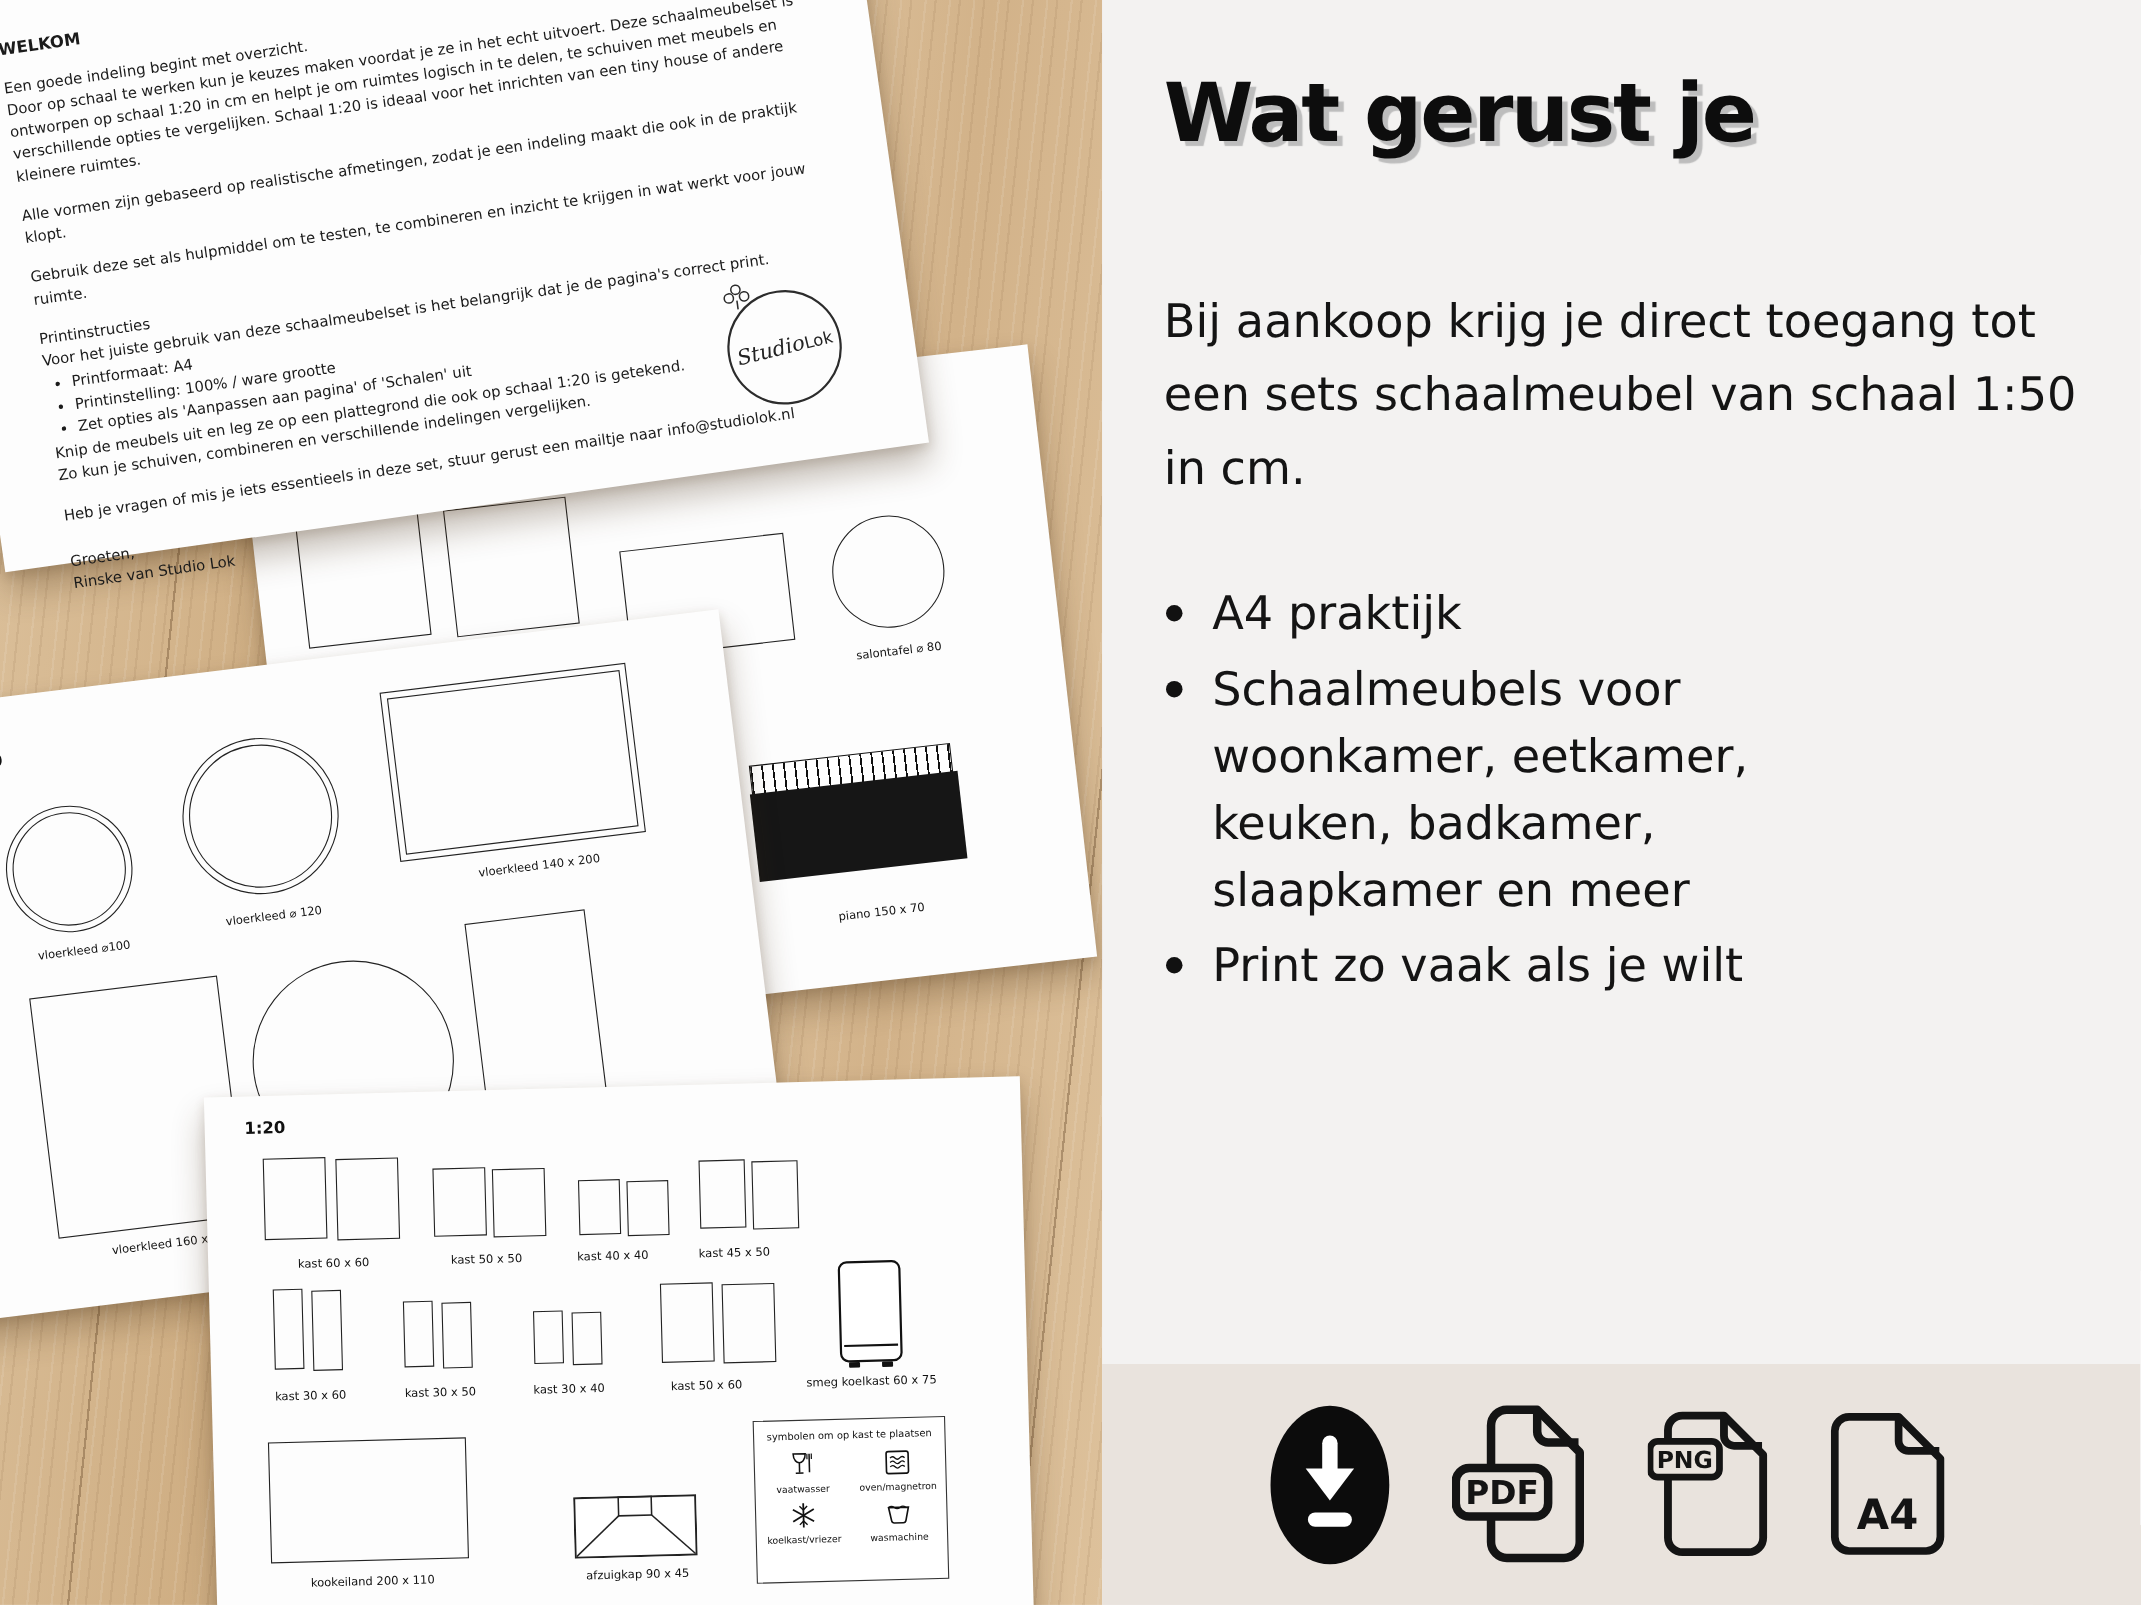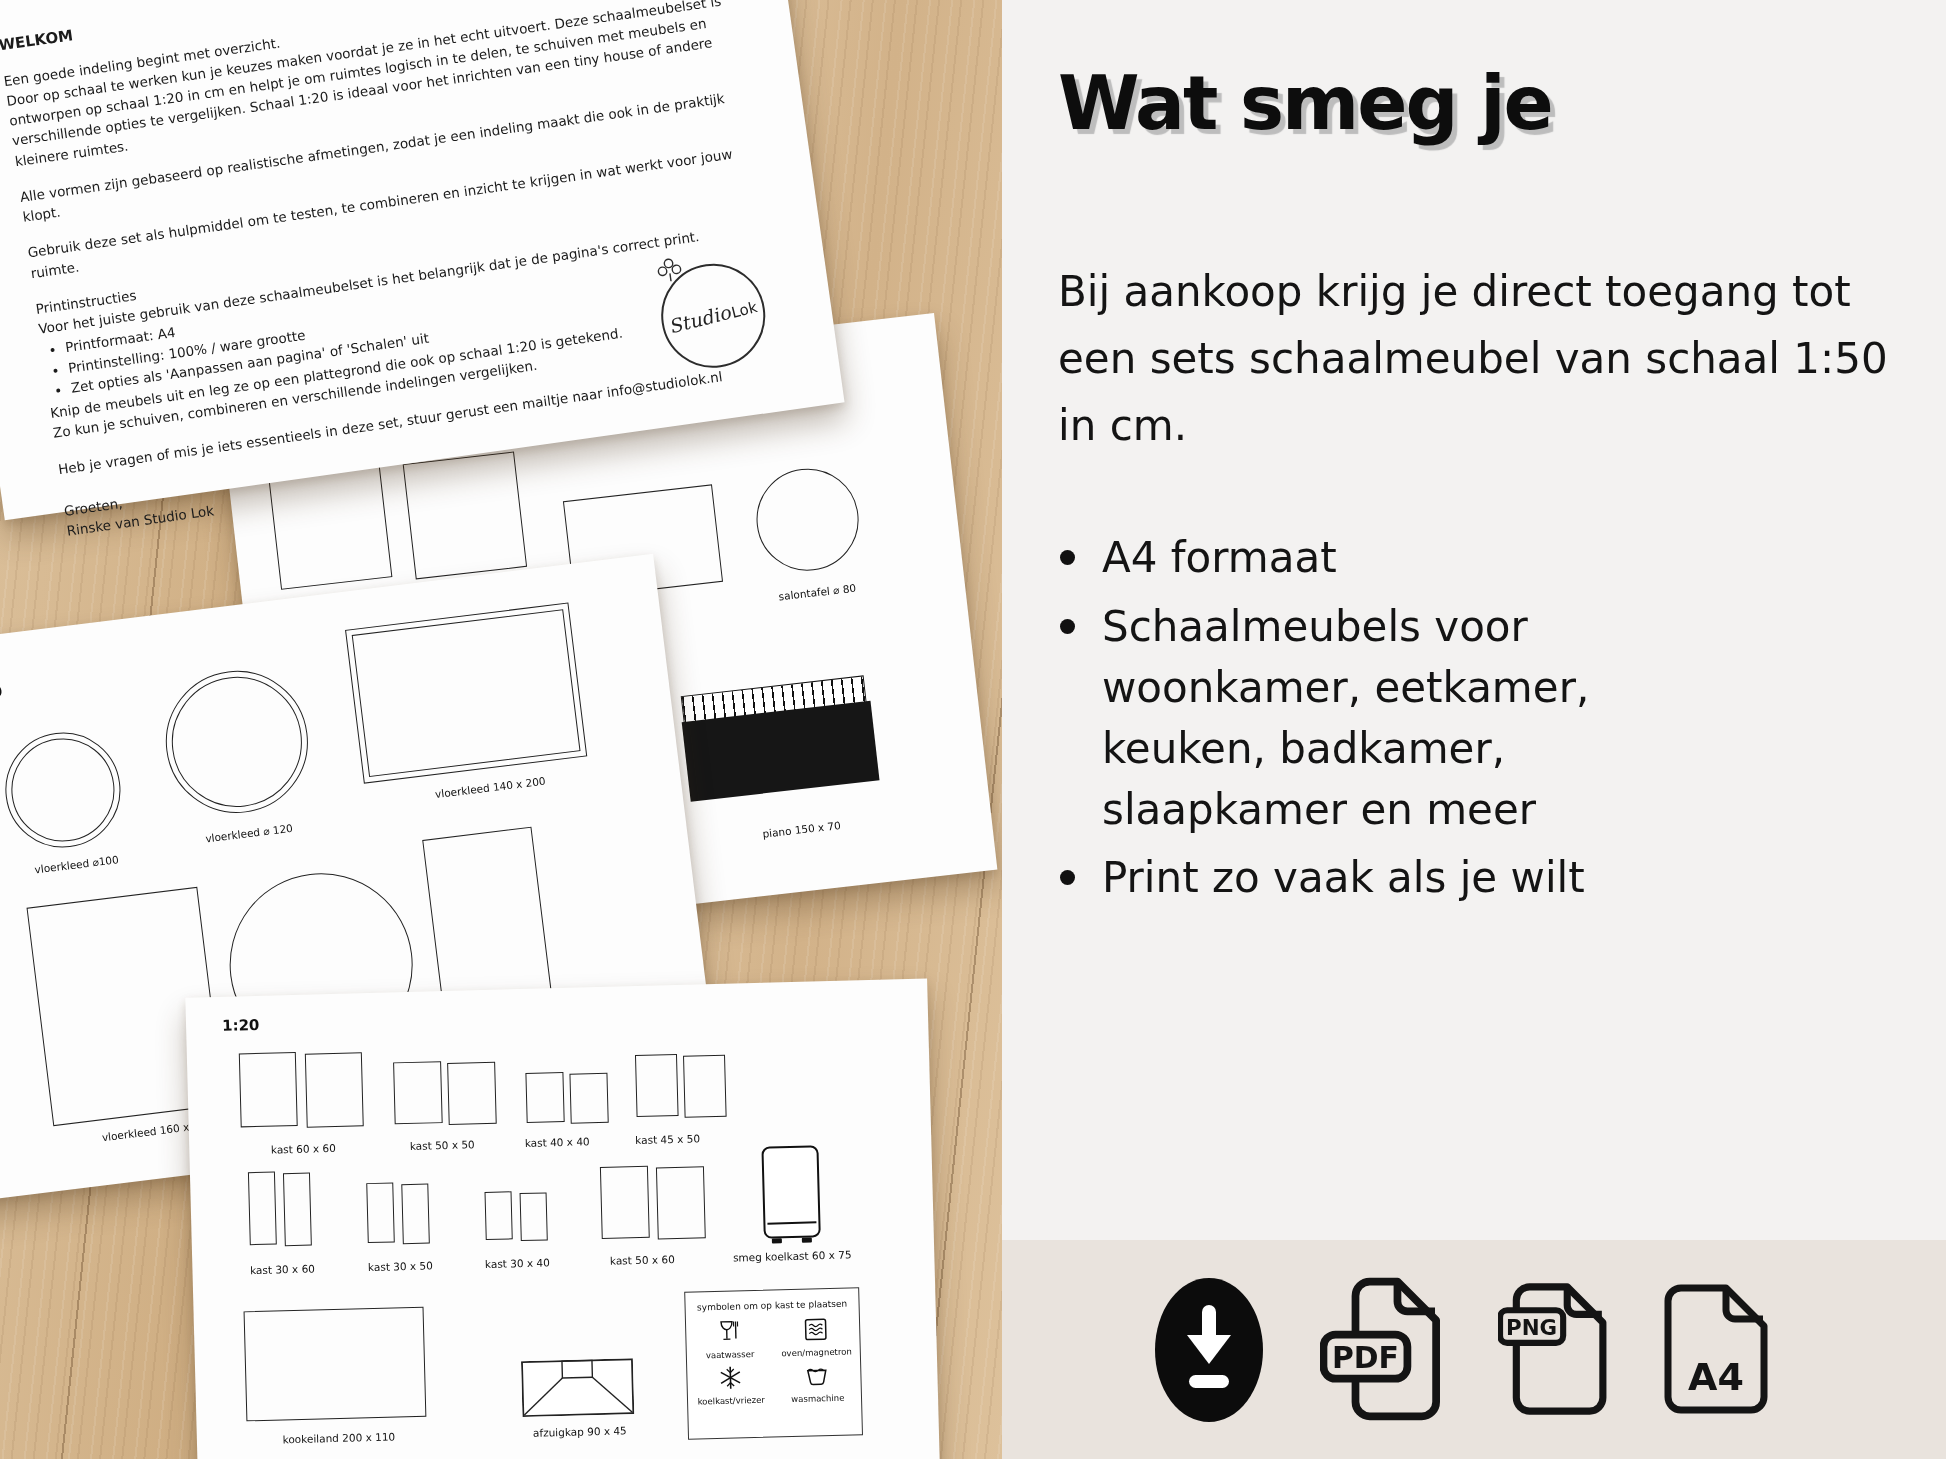--- a/index.html
+++ b/index.html
@@ -218,24 +218,24 @@
           <circle cx="8" cy="15" r="4.2" fill="none" stroke="#2c2c2c" stroke-width="1.4"></circle>
           <circle cx="22" cy="15" r="4.2" fill="none" stroke="#2c2c2c" stroke-width="1.4"></circle>
           <line x1="15" y1="18" x2="15" y2="26" stroke="#2c2c2c" stroke-width="1.4"></line>
         </svg>
         <span class="sig"><span>Studio</span><b>Lok</b></span>
       </div>
     </div>
   </div>
 
   <div id="panel">
-    <h1>Wat smeg je</h1>
+    <h1>Wat gerust je</h1>
     <div class="intro">Bij aankoop krijg je direct toegang tot een sets schaalmeubel van schaal 1:50 in cm.</div>
     <ul>
-      <li>A4 formaat</li>
+      <li>A4 praktijk</li>
       <li>Schaalmeubels voor woonkamer, eetkamer, keuken, badkamer, slaapkamer en meer</li>
       <li>Print zo vaak als je wilt</li>
     </ul>
   </div>
 
   <div id="strip">
     <svg class="fic" width="114" height="150" viewBox="0 0 114 150">
       <ellipse cx="57" cy="75" rx="54" ry="72" fill="#0c0c0c"></ellipse>
       <rect x="50" y="30" width="14" height="38" rx="7" fill="#fff"></rect>
       <polygon points="35,60 79,60 57,89" fill="#fff"></polygon>

